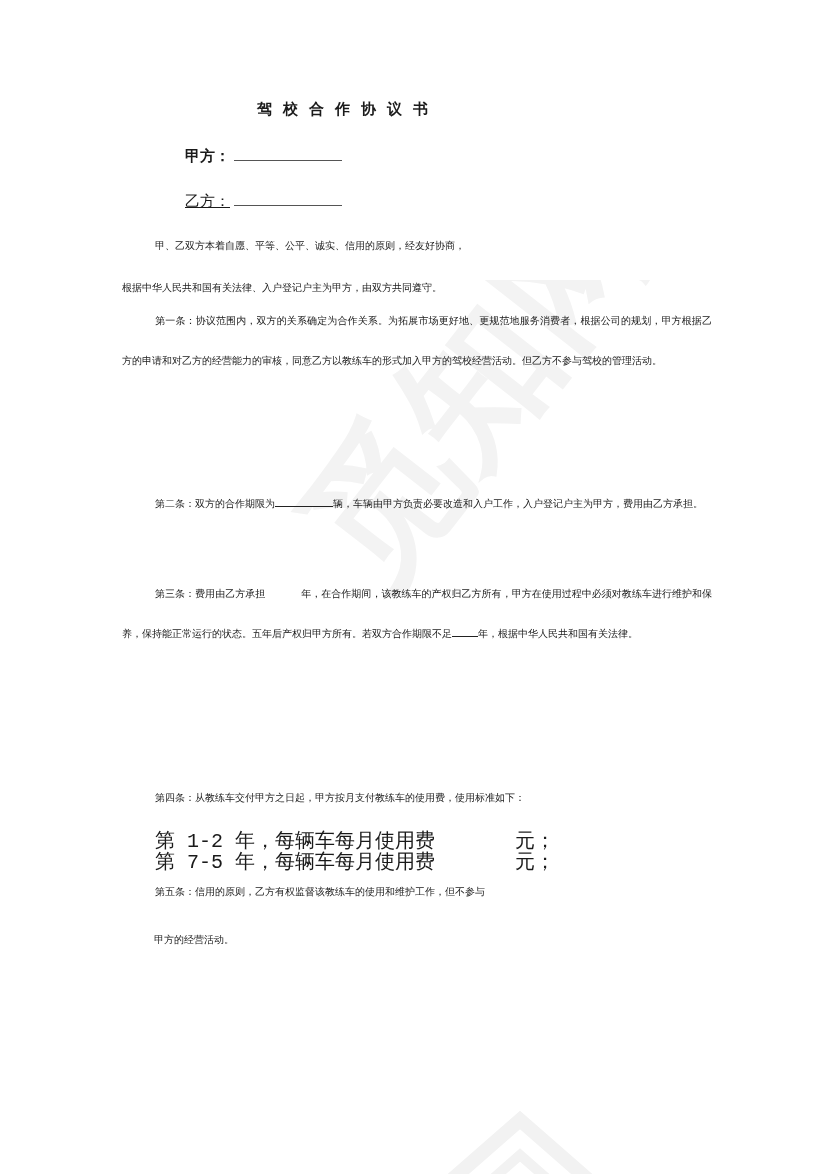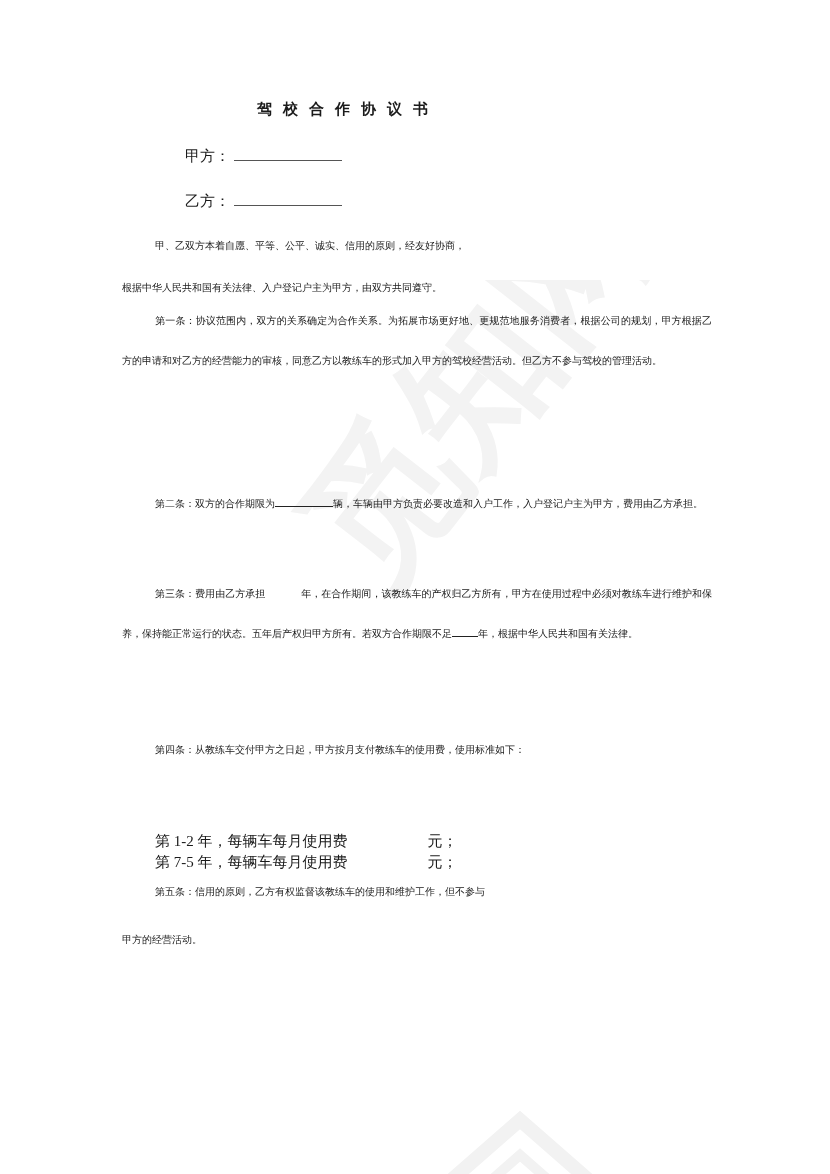--- a/index.html
+++ b/index.html
@@ -11,66 +11,66 @@
                 pointer-events: none; }
   .title { position: absolute; top: 100px; left: 0; width: 696px; text-align: center;
            font-size: 15px; font-weight: bold; letter-spacing: 11px; }
   .party { position: absolute; left: 185px; font-size: 15px; }
   .party .blank { display: inline-block; width: 108px; border-bottom: 1px solid #555;
                   vertical-align: baseline; margin-left: 4px; height: 14px; }
   .para { position: absolute; left: 122px; width: 590px; font-size: 10px;
           line-height: 40px; text-align: justify; }
   .para .indent { display: inline-block; width: 33px; }
   .u { display: inline-block; border-bottom: 1px solid #222; height: 14px; vertical-align: baseline; }
-  .fee { position: absolute; left: 155px; font-size: 15px; line-height: 21px;
-         font-family: Liberation Serif, serif; }
+  .fee { position: absolute; left: 155px; font-size: 20px; line-height: 21px;
+         font-family: Liberation Mono, monospace; }
   .fee .gap { display: inline-block; width: 80px; }
 </style>
 </head>
 <body>
 
 <svg class="watermark" viewBox="0 0 420 320">
   <g transform="rotate(-52 210 160)" fill="none" stroke="#f1f1f1" stroke-width="18" stroke-linecap="square">
     <text x="40" y="190" font-size="150" font-weight="bold" fill="#f3f3f3" stroke="none" font-family="DejaVu Sans, sans-serif">觅知网</text>
   </g>
 </svg>
 <svg class="watermark2" viewBox="0 0 240 80">
   <polyline points="40,80 120,10 200,80" fill="none" stroke="#f2f2f2" stroke-width="14"></polyline>
   <polyline points="80,80 120,45 160,80" fill="none" stroke="#f2f2f2" stroke-width="10"></polyline>
 </svg>
 
 <div class="title">驾校合作协议书</div>
 
-<div class="party" style="top:146px;">
+<div class="party" style="top:146px;font-weight:bold;">
   <span>甲方：</span><span class="blank"></span>
 </div>
-<div class="party" style="top:191px;">
+<div class="party" style="top:191px;text-decoration:underline;">
   <span>乙方：</span><span class="blank"></span>
 </div>
 
 <div class="para" style="top:226px; left:155px; width:560px;">甲、乙双方本着自愿、平等、公平、诚实、信用的原则，经友好协商，</div>
 <div class="para" style="top:268px;">根据中华人民共和国有关法律、入户登记户主为甲方，由双方共同遵守。</div>
 
 <div class="para" style="top:301px;">
   <span class="indent"></span><span>第一条：协议范围内，双方的关系确定为合作关系。为拓展市场更好地、更规范地服务消费者，根据公司的规划，甲方根据乙方的申请和对乙方的经营能力的审核，同意乙方以教练车的形式加入甲方的驾校经营活动。但乙方不参与驾校的管理活动。</span>
 </div>
 
 <div class="para" style="top:484px;">
   <span class="indent"></span><span>第二条：双方的合作期限为</span><span class="u" style="width:58px;"></span><span>辆，车辆由甲方负责必要改造和入户工作，入户登记户主为甲方，费用由乙方承担。</span>
 </div>
 
 <div class="para" style="top:574px;">
   <span class="indent"></span><span>第三条：费用由乙方承担</span><span style="display:inline-block;width:36px;"></span><span>年，在合作期间，该教练车的产权归乙方所有，甲方在使用过程中必须对教练车进行维护和保养，保持能正常运行的状态。五年后产权归甲方所有。若双方合作期限不足</span><span class="u" style="width:26px;"></span><span>年，根据中华人民共和国有关法律。</span>
 </div>
 
-<div class="para" style="top:730px;">
+<div class="para" style="top:778px;">
   <span class="indent"></span><span>第四条：从教练车交付甲方之日起，甲方按月支付教练车的使用费，使用标准如下：</span>
 </div>
 
 <div class="fee" style="top:831px;">
   <span>第 1-2 年，每辆车每月使用费</span><span class="gap"></span><span>元；</span>
 </div>
 <div class="fee" style="top:852px;">
   <span>第 7-5 年，每辆车每月使用费</span><span class="gap"></span><span>元；</span>
 </div>
 
 <div class="para" style="top:872px; left:155px; width:560px;">第五条：信用的原则，乙方有权监督该教练车的使用和维护工作，但不参与</div>
-<div class="para" style="top:920px;">甲方的经营活动。</div>
+<div class="para" style="top:920px;margin-left:32px;">甲方的经营活动。</div>
 
 </body></html>

